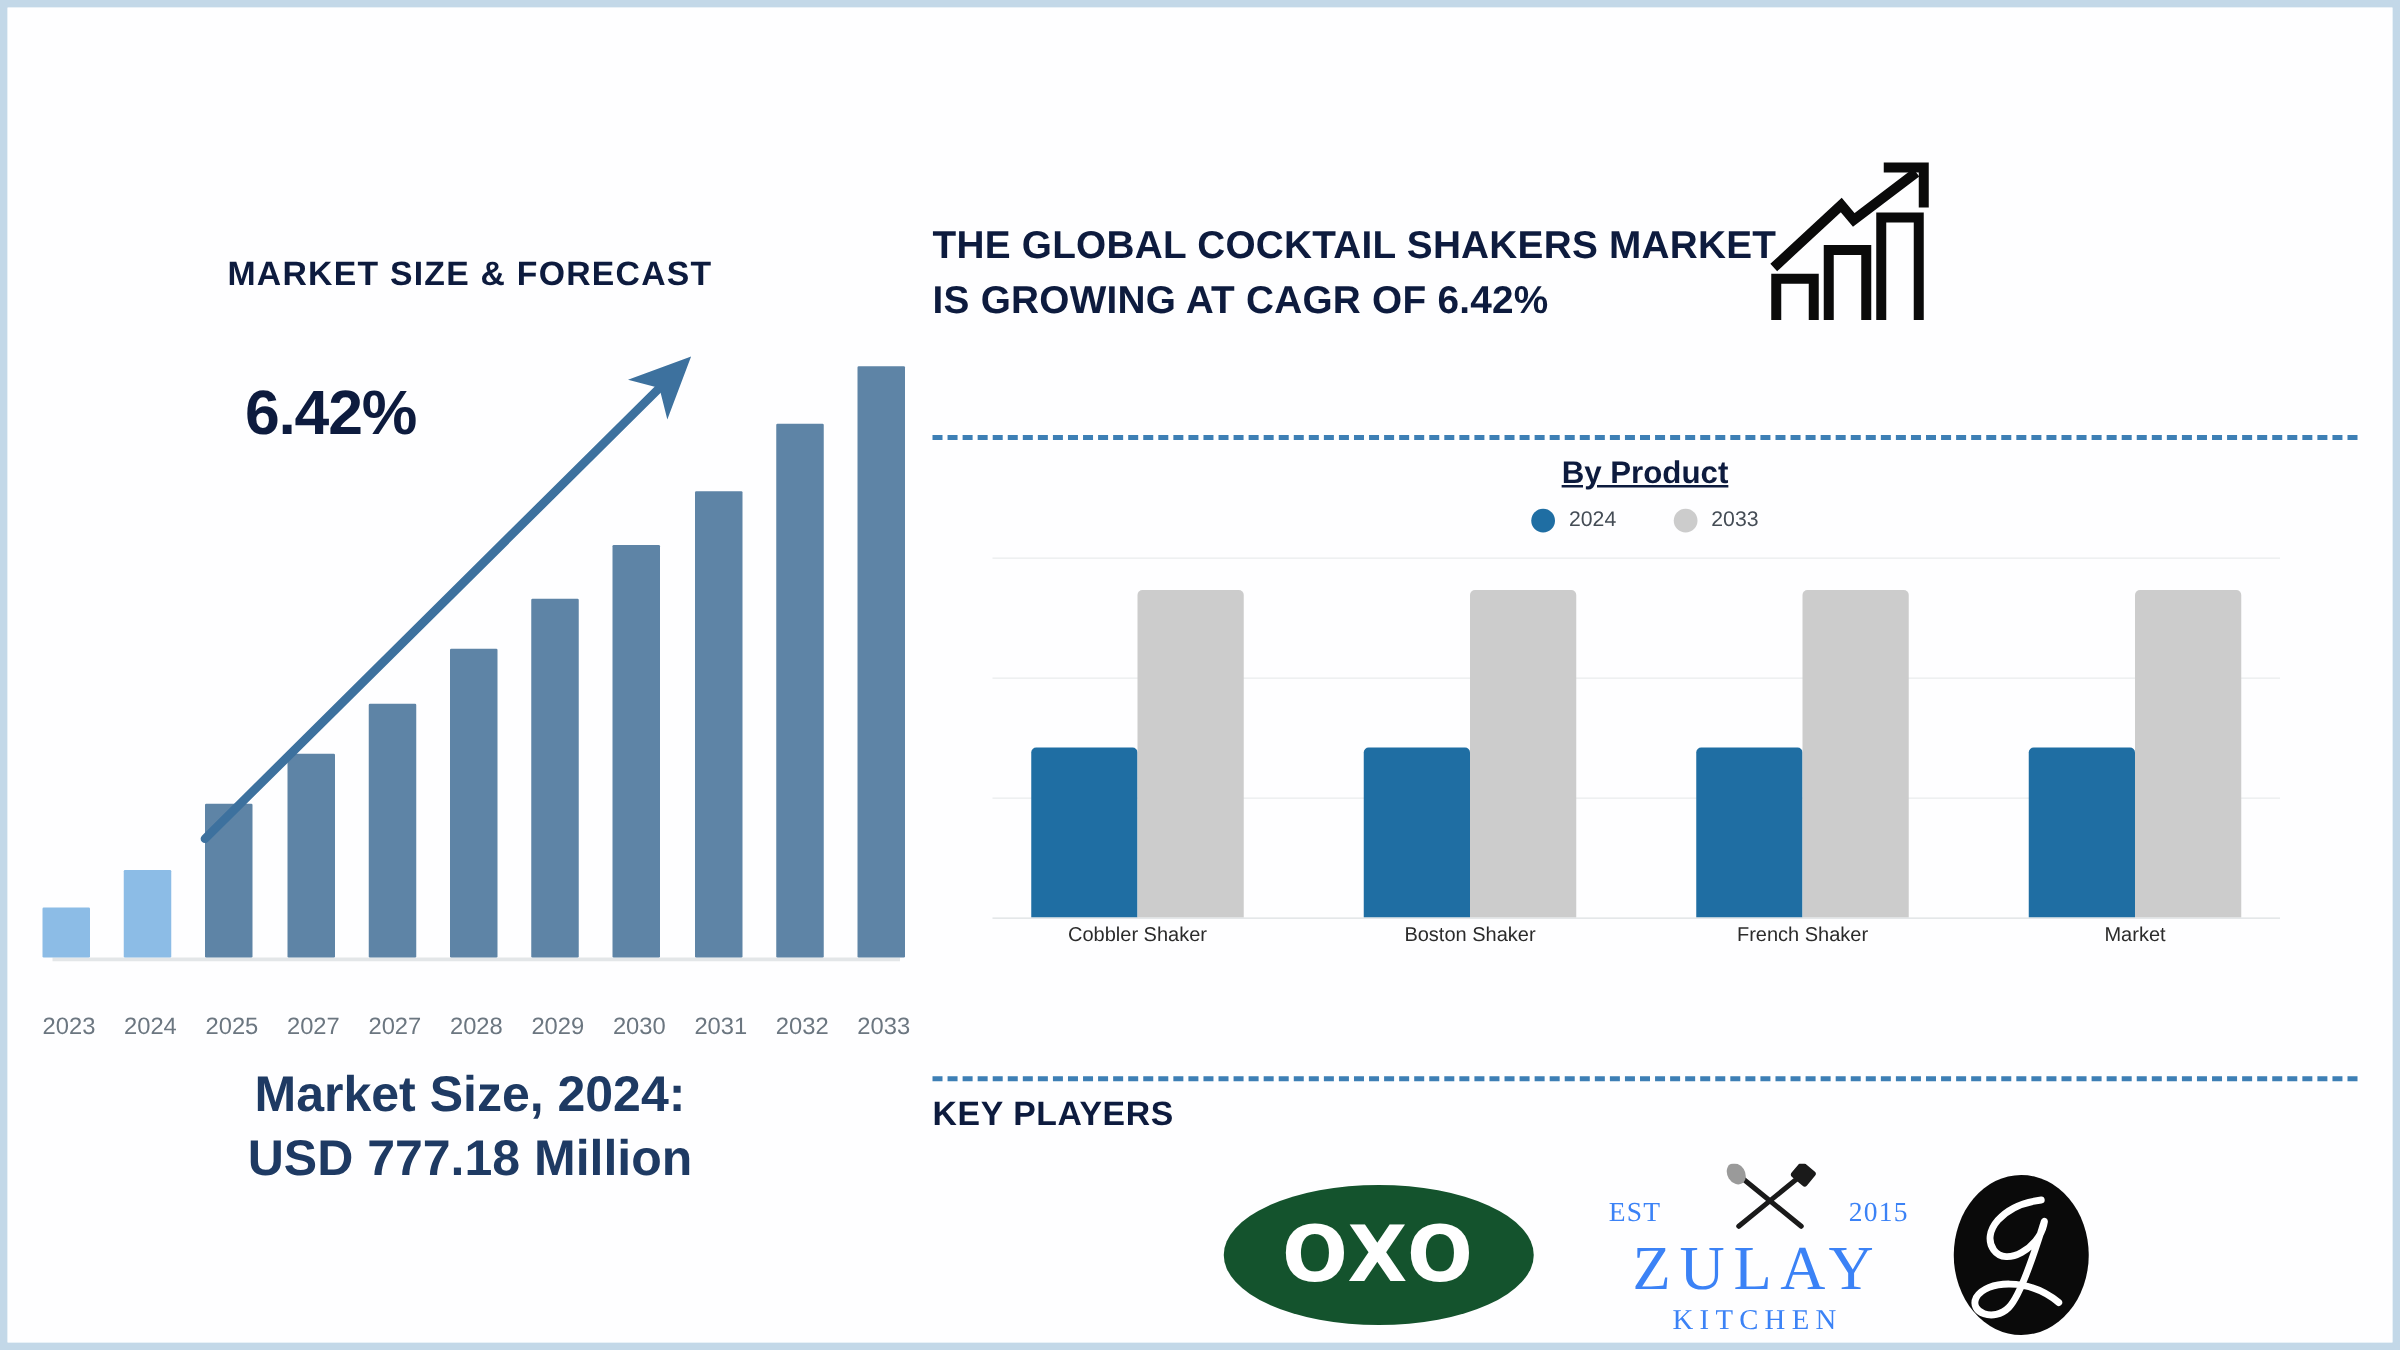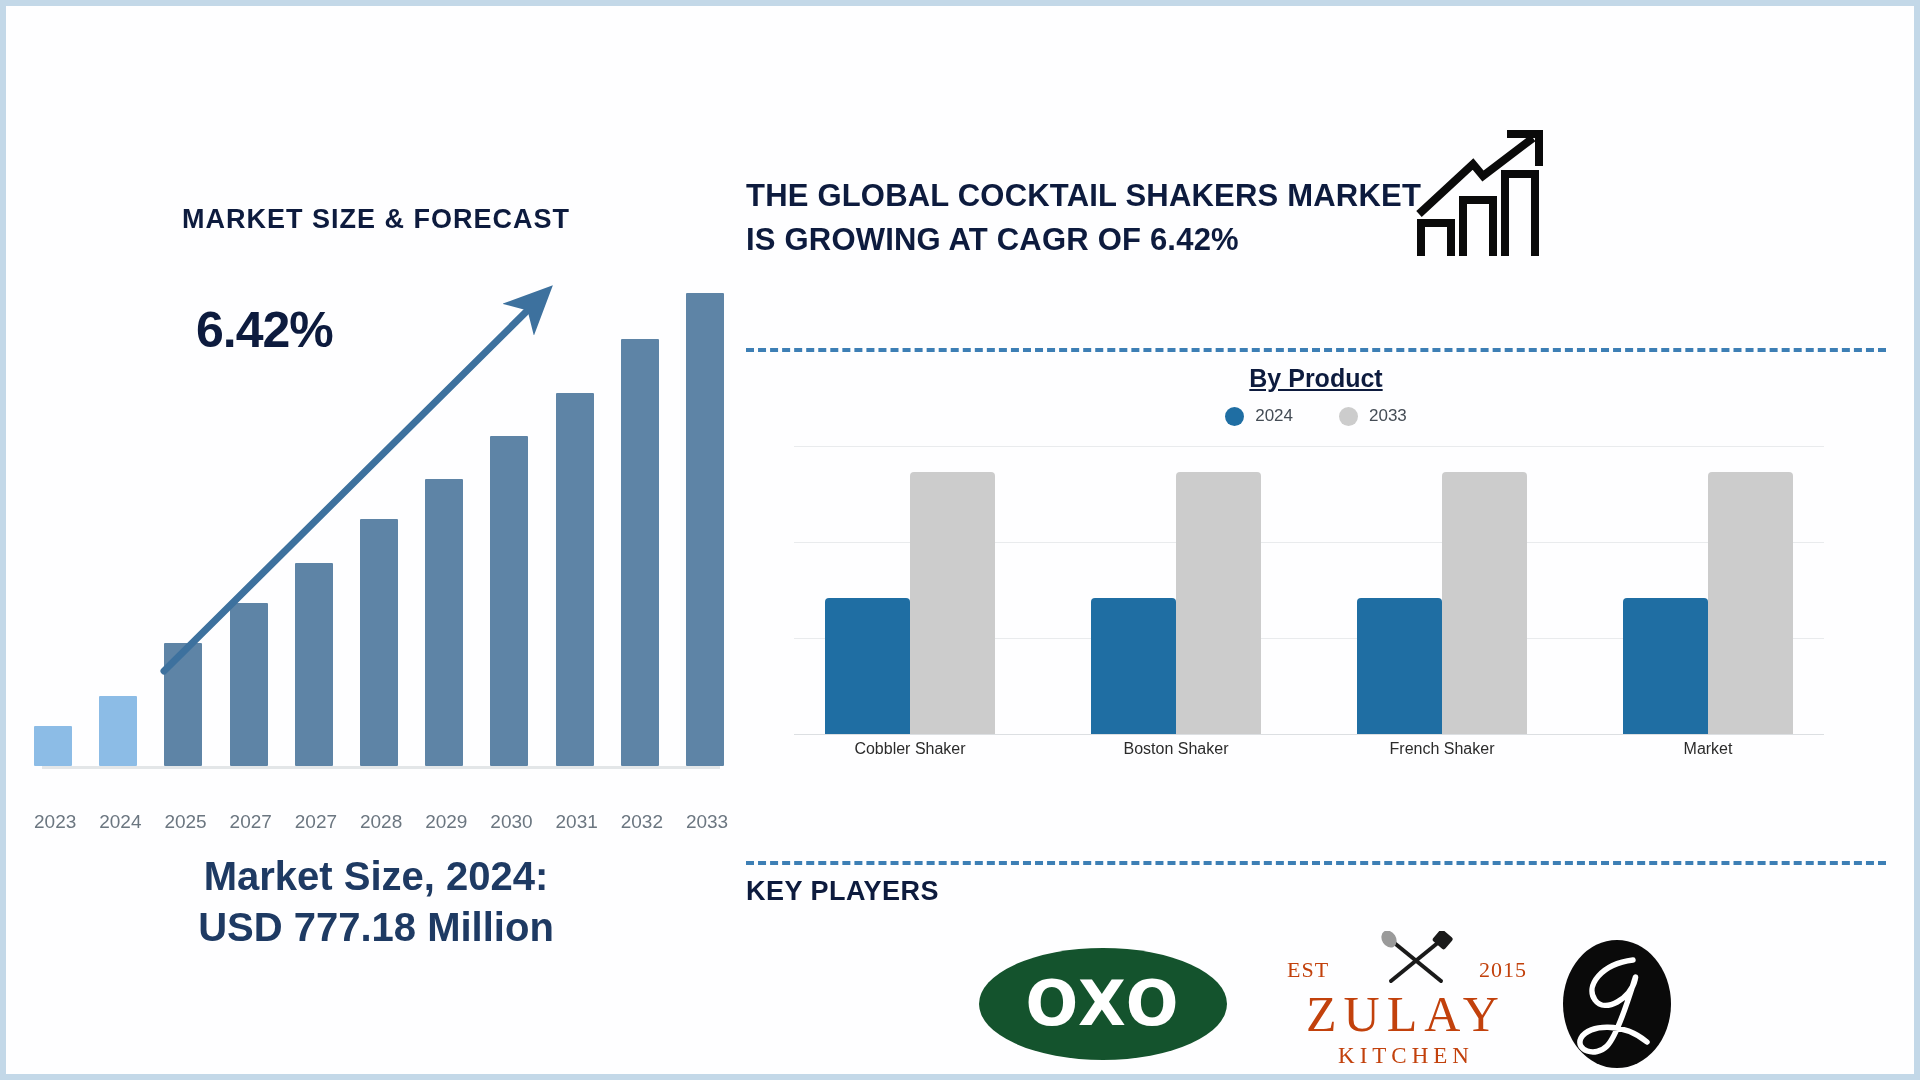--- a/index.html
+++ b/index.html
@@ -125,21 +125,21 @@
   
   .logo-oxo{
     width:248px; height:112px; background:#14532d; border-radius:50%;
     display:flex; align-items:center; justify-content:center;
   }
   .logo-oxo span{
     color:#ffffff; font-size:62px; font-weight:bold; letter-spacing:2px;
     font-family:"DejaVu Sans", sans-serif;
   }
   
-  .logo-zulay{ width:250px; height:150px; position:relative; color:#c2410c;margin-left:24px; }
+  .logo-zulay{ width:250px; height:150px; position:relative; color:#3b82f6;margin-left:24px; }
   .zl-est{ position:absolute; left:6px; top:28px; font-family:"Liberation Serif", serif; font-size:22px; letter-spacing:1px;}
   .zl-year{ position:absolute; right:4px; top:28px; font-family:"Liberation Serif", serif; font-size:22px; letter-spacing:1px;}
   .zl-utensils{ position:absolute; left:96px; top:2px; width:78px; height:56px; }
   .zl-name{
     position:absolute; left:0; top:56px; width:250px; text-align:center;
     font-family:"Liberation Serif", serif; font-size:50px; letter-spacing:7px;
   }
   .zl-kitchen{
     position:absolute; left:0; top:114px; width:250px; text-align:center;
     font-family:"Liberation Serif", serif; font-size:23px; letter-spacing:5px;

